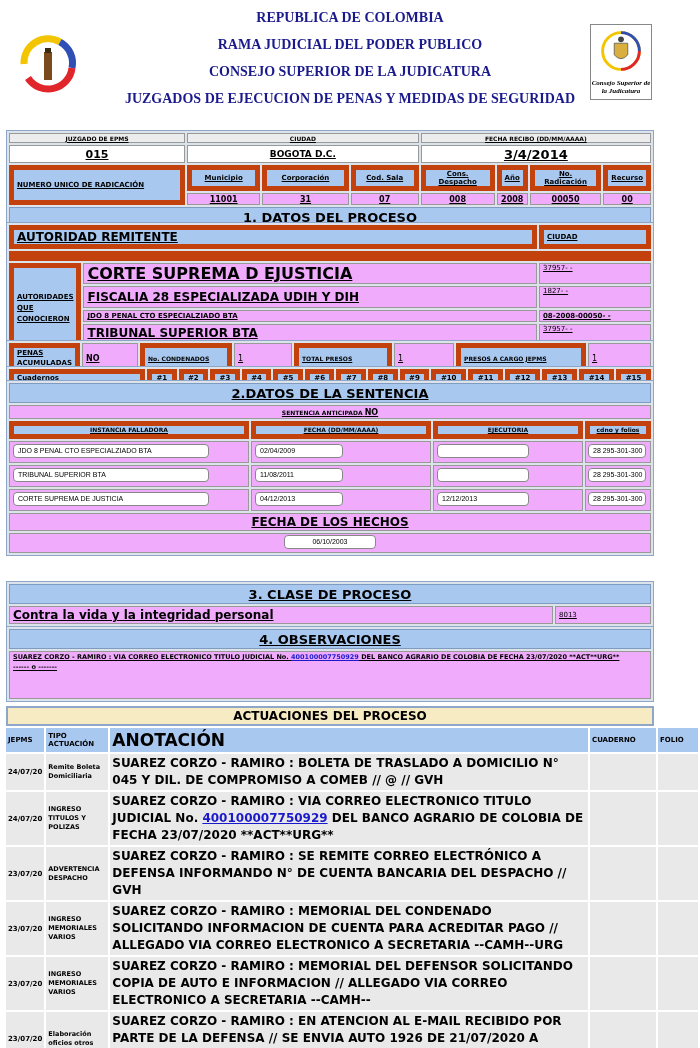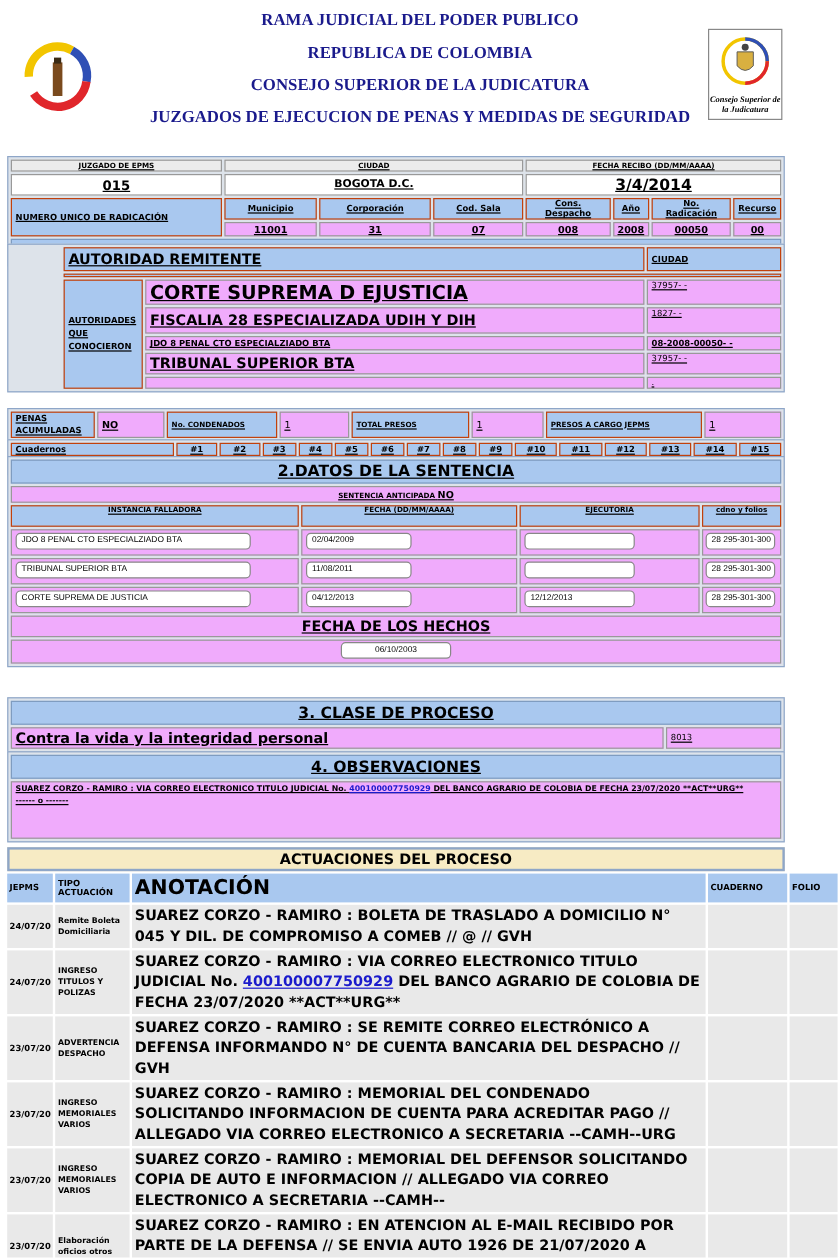--- a/index.html
+++ b/index.html
@@ -11,21 +11,21 @@
   .hdr .titles { position: absolute; left: 110px; width: 480px; top: 4px; text-align: center; font-family: "Liberation Serif", serif; font-weight: bold; color: #1a1a8c; font-size: 14px; line-height: 27px; }
   .hdr .titles .t4 { line-height: 16px; margin-top: 6px; }
   .logo-left { position: absolute; left: 10px; top: 28px; width: 76px; height: 72px; }
   .logo-right { position: absolute; left: 590px; top: 24px; width: 62px; height: 76px; border: 1px solid #888; background: #fff; }
   .logo-right .cap { position: absolute; bottom: 4px; left: 0; right: 0; text-align: center; font-family: "Liberation Serif", serif; font-style: italic; font-weight: bold; font-size: 7px; line-height: 8px; }
 
   table { border-collapse: separate; border-spacing: 2px; }
   .blk { position: absolute; left: 6px; width: 648px; border: 1px solid #8ea6c8; background: #dde3ea; text-decoration: underline; }
   .blk table { width: 100%; }
   td { padding: 0 3px; vertical-align: middle; }
-  .lbl { background: #a9c8ef; border: 1px solid #c2410c; font-weight: bold; font-size: 7px; }
+  .lbl { background: #a9c8ef; border: 5px solid #c2410c; font-weight: bold; font-size: 7px; }
   .lblg { background: #ececec; border: 1px solid #999; font-weight: bold; font-size: 6px; text-align: center; }
   .val { background: #f0abfc; border: 1px solid #999; font-size: 8px; }
   .bigval { background: #fff; border: 1px solid #999; font-weight: bold; font-size: 12px; text-align: center; }
   .sec { background: #a9c8ef; border: 1px solid #7f9cc0; font-weight: bold; font-size: 13px; text-align: center; height: 20px; }
   .c { text-align: center; }
   .b { font-weight: bold; }
   .inp { display: inline-block; border: 1px solid #888; border-radius: 4px; background: #fff; font-family: "Liberation Sans", sans-serif; font-size: 7px; height: 14px; line-height: 12px; padding: 0 4px; overflow: hidden; white-space: nowrap; }
   a.lnk { color: #1a1acc; text-decoration: underline; }
 
   
@@ -46,22 +46,22 @@
 
 <div class="hdr">
   <svg class="logo-left" viewBox="0 0 76 72">
     <path d="M14 36 A24 24 0 0 1 50 14" fill="none" stroke="#f2c500" stroke-width="7"></path>
     <path d="M50 14 A24 24 0 0 1 62 40" fill="none" stroke="#2f4fb5" stroke-width="7"></path>
     <path d="M62 40 A24 24 0 0 1 18 50" fill="none" stroke="#e0262b" stroke-width="7"></path>
     <rect x="34" y="24" width="8" height="28" fill="#7a4a1d"></rect>
     <rect x="35" y="20" width="6" height="5" fill="#3a2a14"></rect>
   </svg>
   <div class="titles">
+    <div>REPUBLICA DE COLOMBIA</div>
     <div>RAMA JUDICIAL DEL PODER PUBLICO</div>
-    <div>REPUBLICA DE COLOMBIA</div>
     <div>CONSEJO SUPERIOR DE LA JUDICATURA</div>
     <div class="t4">JUZGADOS DE EJECUCION DE PENAS Y MEDIDAS DE SEGURIDAD</div>
   </div>
   <div class="logo-right">
     <svg viewBox="0 0 62 50" width="60" height="50">
       <circle cx="31" cy="26" r="19" fill="none" stroke="#f2c500" stroke-width="3"></circle>
       <path d="M31 7 A19 19 0 0 1 50 26" fill="none" stroke="#2f4fb5" stroke-width="3"></path>
       <path d="M50 26 A19 19 0 0 1 31 45" fill="none" stroke="#e0262b" stroke-width="3"></path>
       <path d="M24 18 h14 v12 q-7 8 -14 0 z" fill="#d9b040" stroke="#555" stroke-width="0.8"></path>
       <circle cx="31" cy="14" r="3" fill="#444"></circle>
@@ -102,21 +102,21 @@
       <td class="val c b">00050</td>
       <td class="val c b">00</td>
     </tr>
     <tr>
       <td class="sec" colspan="8">1. DATOS DEL PROCESO</td>
     </tr>
   </tbody>
     </table>
 </div>
 
-<div class="blk" style="top:203px;padding-left:44px;">
+<div class="blk" style="top:222px;">
   <table>
     <tbody>
         <tr style="height:20px;">
       <td class="lbl" colspan="2" style="font-size:12px;">AUTORIDAD REMITENTE</td>
       <td class="lbl" style="width:112px;">CIUDAD</td>
     </tr>
     <tr style="height:3px;">
           <td class="lbl" colspan="3" style="padding:0;height:3px;"></td>
         </tr>
     <tr style="height:18px;">

